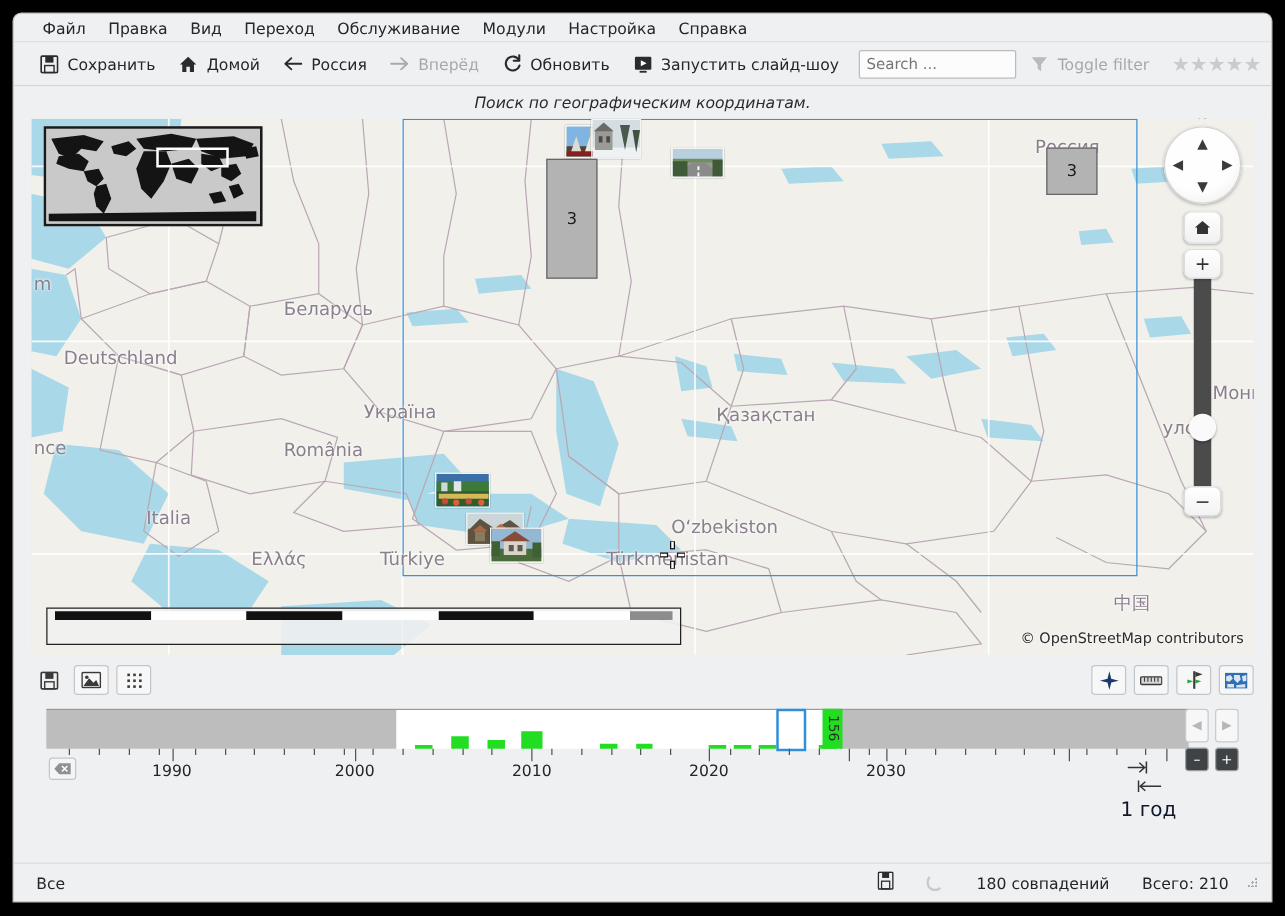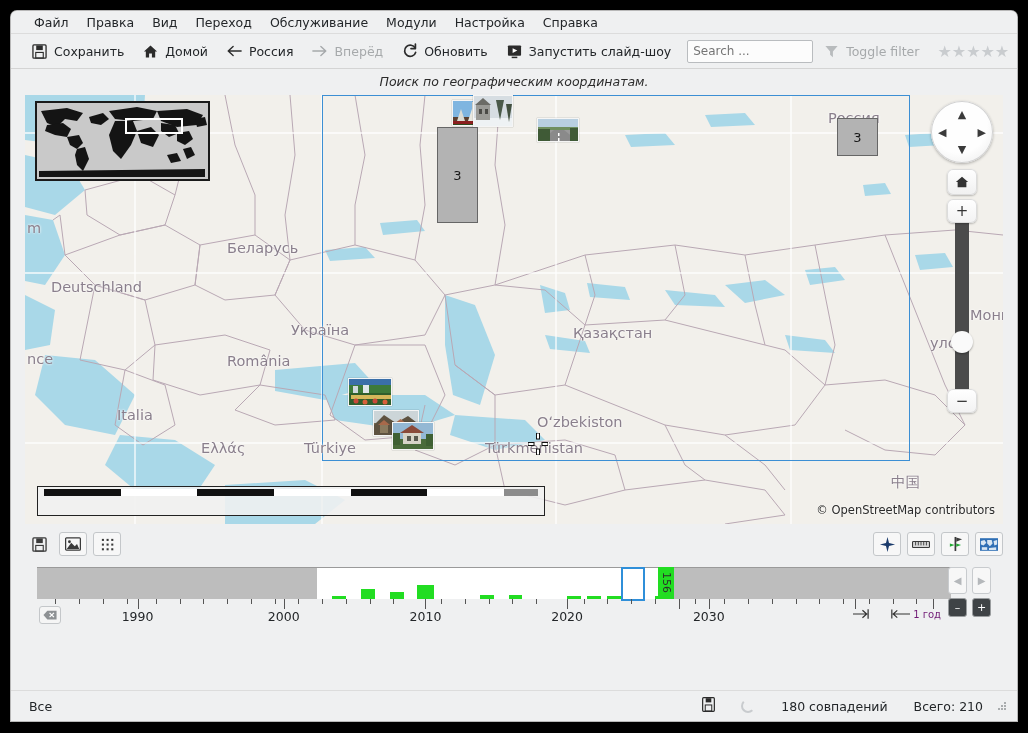--- a/index.html
+++ b/index.html
@@ -290,22 +290,22 @@
   .tl-labels span { position: absolute; transform: translateX(-50%); }
   .tl-back {
     position: absolute; left: 14px; top: 42px;
     width: 22px; height: 18px;
     border: 1px solid #c4c7ca; border-radius: 3px;
     background: #f5f5f5;
     display: flex; align-items: center; justify-content: center;
   }
   .tl-unit {
     position: absolute; right: 62px; top: 44px;
-    font-size: 10px; color: #701a75;
-    display: flex; align-items: center; gap: 3px;
+    font-size: 16px; color: #0f172a;
+    display: flex; align-items: center; gap: 3px; flex-direction: column;
   }
   .tl-arrows { position: absolute; right: 12px; top: 3px; display: flex; gap: 5px; }
   .tl-arrows .a {
     width: 19px; height: 27px;
     border: 1px solid #c8cbce; border-radius: 3px;
     background: #f7f7f7; color: #b5b8bb;
     display: flex; align-items: center; justify-content: center;
     font-size: 10px;
   }
   .tl-zoom { position: absolute; right: 12px; top: 34px; display: flex; gap: 5px; }

